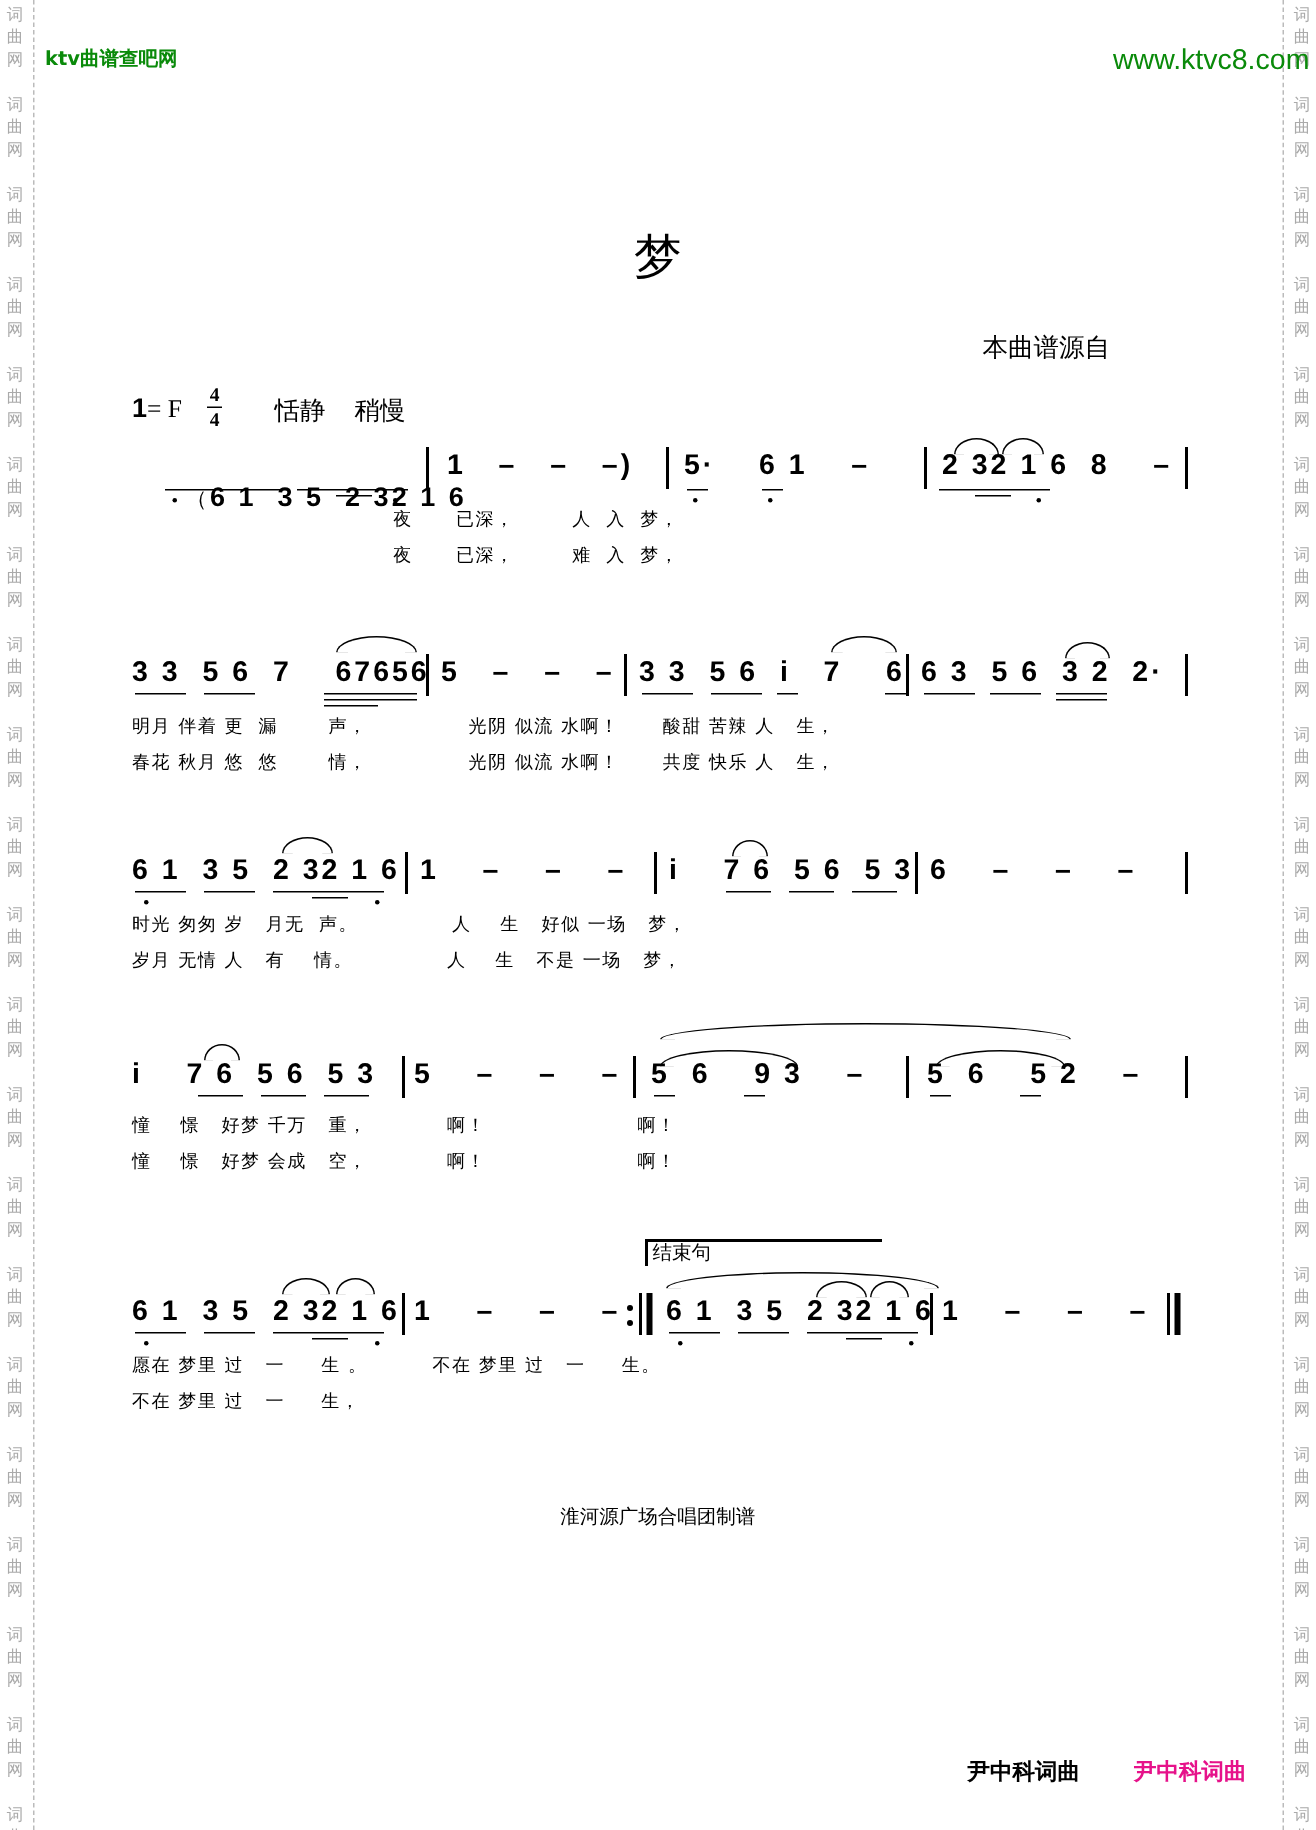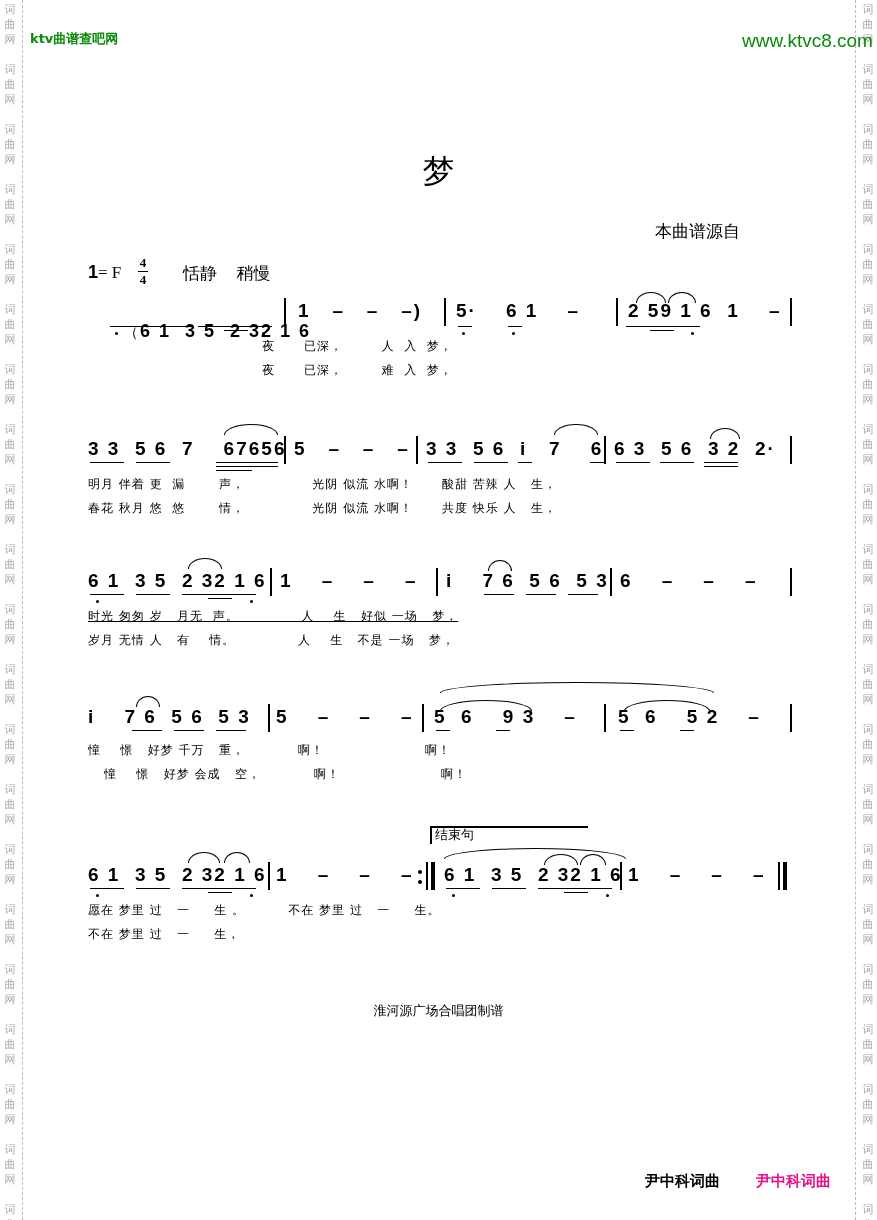--- a/index.html
+++ b/index.html
@@ -179,21 +179,21 @@
 
 <div class="row" style="top:300px;">
   <div class="notes" style="left:12px;font-size:18px;">
     <span style="font-weight:normal;font-family:'DejaVu Serif',serif;font-size:14px;">（</span><span>6 1  3 5  2 32 1 6</span>
   </div>
   <div class="barline" style="left:200px;top:-2px;"></div>
   <div class="notes" style="left:214px;">1   –   –   –)</div>
   <div class="barline" style="left:360px;top:-2px;"></div>
   <div class="notes" style="left:372px;">5·    6 1    –</div>
   <div class="barline" style="left:532px;top:-2px;"></div>
-  <div class="notes" style="left:544px;">2 59 1 6  1    –</div>
+  <div class="notes" style="left:544px;">2 32 1 6  8    –</div>
   <div class="barline" style="left:706px;top:-2px;"></div>
   <div class="ul" style="left:26px;top:26px;width:44px;"></div>
   <div class="ul" style="left:70px;top:26px;width:38px;"></div>
   <div class="ul" style="left:114px;top:26px;width:74px;"></div>
   <div class="ul" style="left:140px;top:30px;width:24px;"></div>
   <div class="dot" style="left:31px;top:32px;"></div>
   <div class="dot" style="left:178px;top:32px;"></div>
   <div class="ul" style="left:374px;top:26px;width:14px;"></div>
   <div class="dot" style="left:378px;top:32px;"></div>
   <div class="ul" style="left:424px;top:26px;width:14px;"></div>
@@ -249,21 +249,21 @@
   <div class="dot" style="left:12px;top:30px;"></div>
   <div class="ul" style="left:52px;top:24px;width:34px;"></div>
   <div class="ul" style="left:98px;top:24px;width:74px;"></div>
   <div class="ul" style="left:124px;top:28px;width:24px;"></div>
   <div class="dot" style="left:166px;top:30px;"></div>
   <div class="slur" style="left:104px;top:-12px;width:32px;"></div>
   <div class="ul" style="left:400px;top:24px;width:30px;"></div>
   <div class="ul" style="left:442px;top:24px;width:30px;"></div>
   <div class="ul" style="left:484px;top:24px;width:30px;"></div>
   <div class="slur" style="left:404px;top:-10px;width:22px;"></div>
-  <div class="lyr" style="left:4px;top:38px;text-decoration:underline;">时光 匆匆 岁   月无  声。             人    生   好似 一场   梦，</div>
+  <div class="lyr" style="left:4px;top:38px;">时光 匆匆 岁   月无  声。             人    生   好似 一场   梦，</div>
   <div class="lyr" style="left:4px;top:62px;">岁月 无情 人   有    情。             人    生   不是 一场   梦，</div>
 </div>
 
 <div class="row" style="top:706px;">
   <div class="notes" style="left:4px;">i    7 6  5 6  5 3</div>
   <div class="barline" style="left:184px;top:-2px;"></div>
   <div class="notes" style="left:192px;">5    –    –    –</div>
   <div class="barline" style="left:338px;top:-2px;"></div>
   <div class="notes" style="left:350px;">5  6    9 3    –</div>
   <div class="barline" style="left:520px;top:-2px;"></div>
@@ -274,21 +274,21 @@
   <div class="ul" style="left:132px;top:24px;width:30px;"></div>
   <div class="slur" style="left:52px;top:-10px;width:22px;"></div>
   <div class="ul" style="left:352px;top:24px;width:14px;"></div>
   <div class="ul" style="left:412px;top:24px;width:14px;"></div>
   <div class="ul" style="left:536px;top:24px;width:14px;"></div>
   <div class="ul" style="left:596px;top:24px;width:14px;"></div>
   <div class="slur" style="left:356px;top:-24px;width:272px;"></div>
   <div class="slur" style="left:356px;top:-6px;width:90px;"></div>
   <div class="slur" style="left:540px;top:-6px;width:84px;"></div>
   <div class="lyr" style="left:4px;top:36px;">憧    憬   好梦 千万   重，           啊！                     啊！</div>
-  <div class="lyr" style="left:20px;top:60px;">憧    憬   好梦 会成   空，           啊！                     啊！</div>
+  <div class="lyr" style="left:4px;top:60px;">憧    憬   好梦 会成   空，           啊！                     啊！</div>
 </div>
 
 <div class="ending-line"></div>
 <div class="ending">结束句</div>
 
 <div class="row" style="top:864px;">
   <div class="notes" style="left:4px;">6 1  3 5  2 32 1 6</div>
   <div class="barline" style="left:184px;top:-2px;"></div>
   <div class="notes" style="left:192px;">1    –    –    –</div>
   <div class="dot" style="left:334px;top:6px;width:4px;height:4px;"></div>

